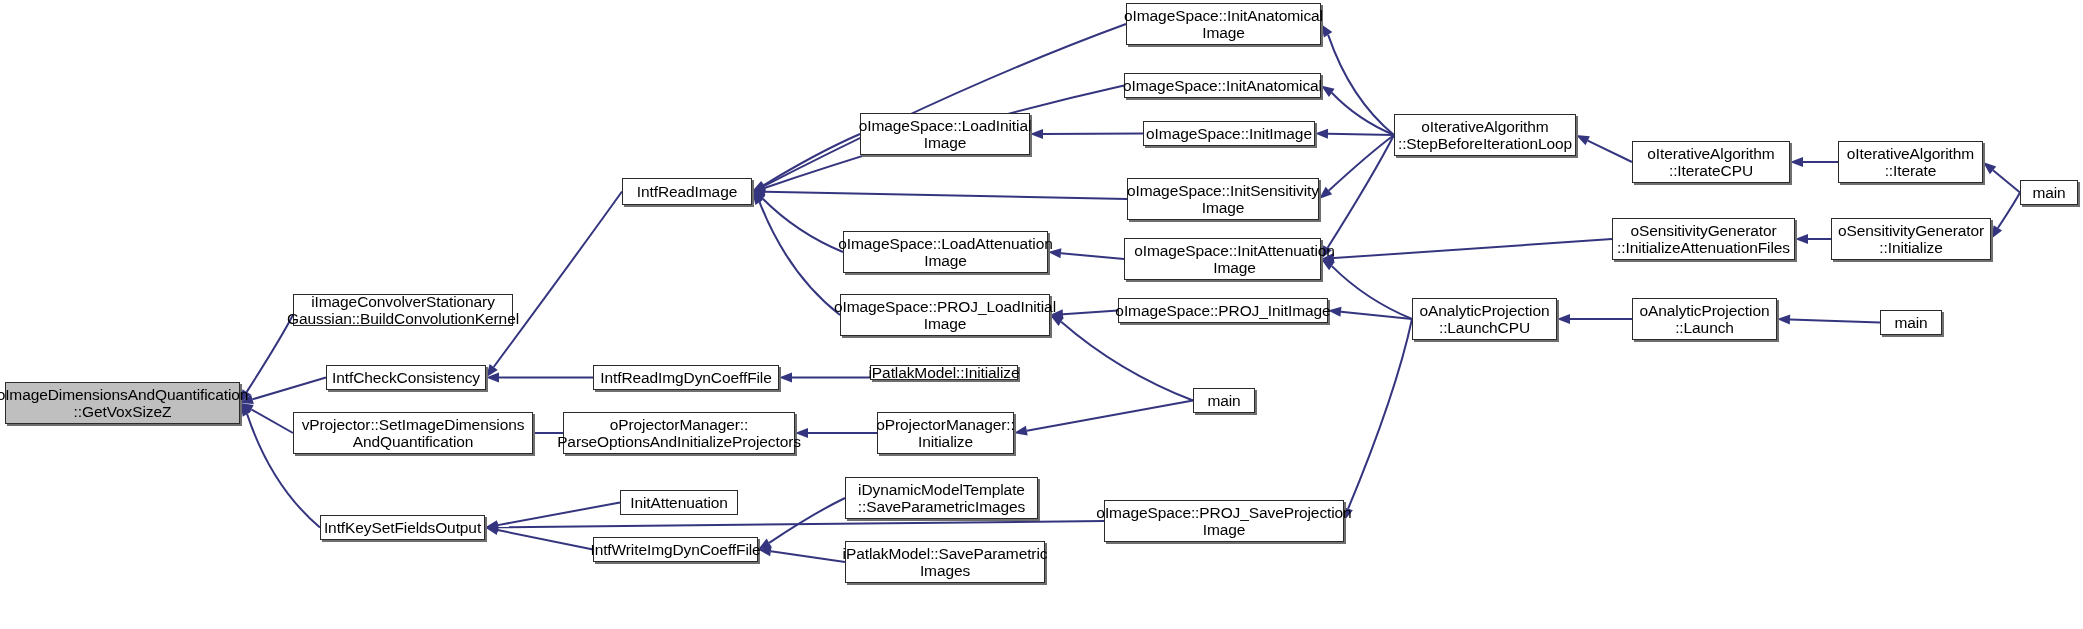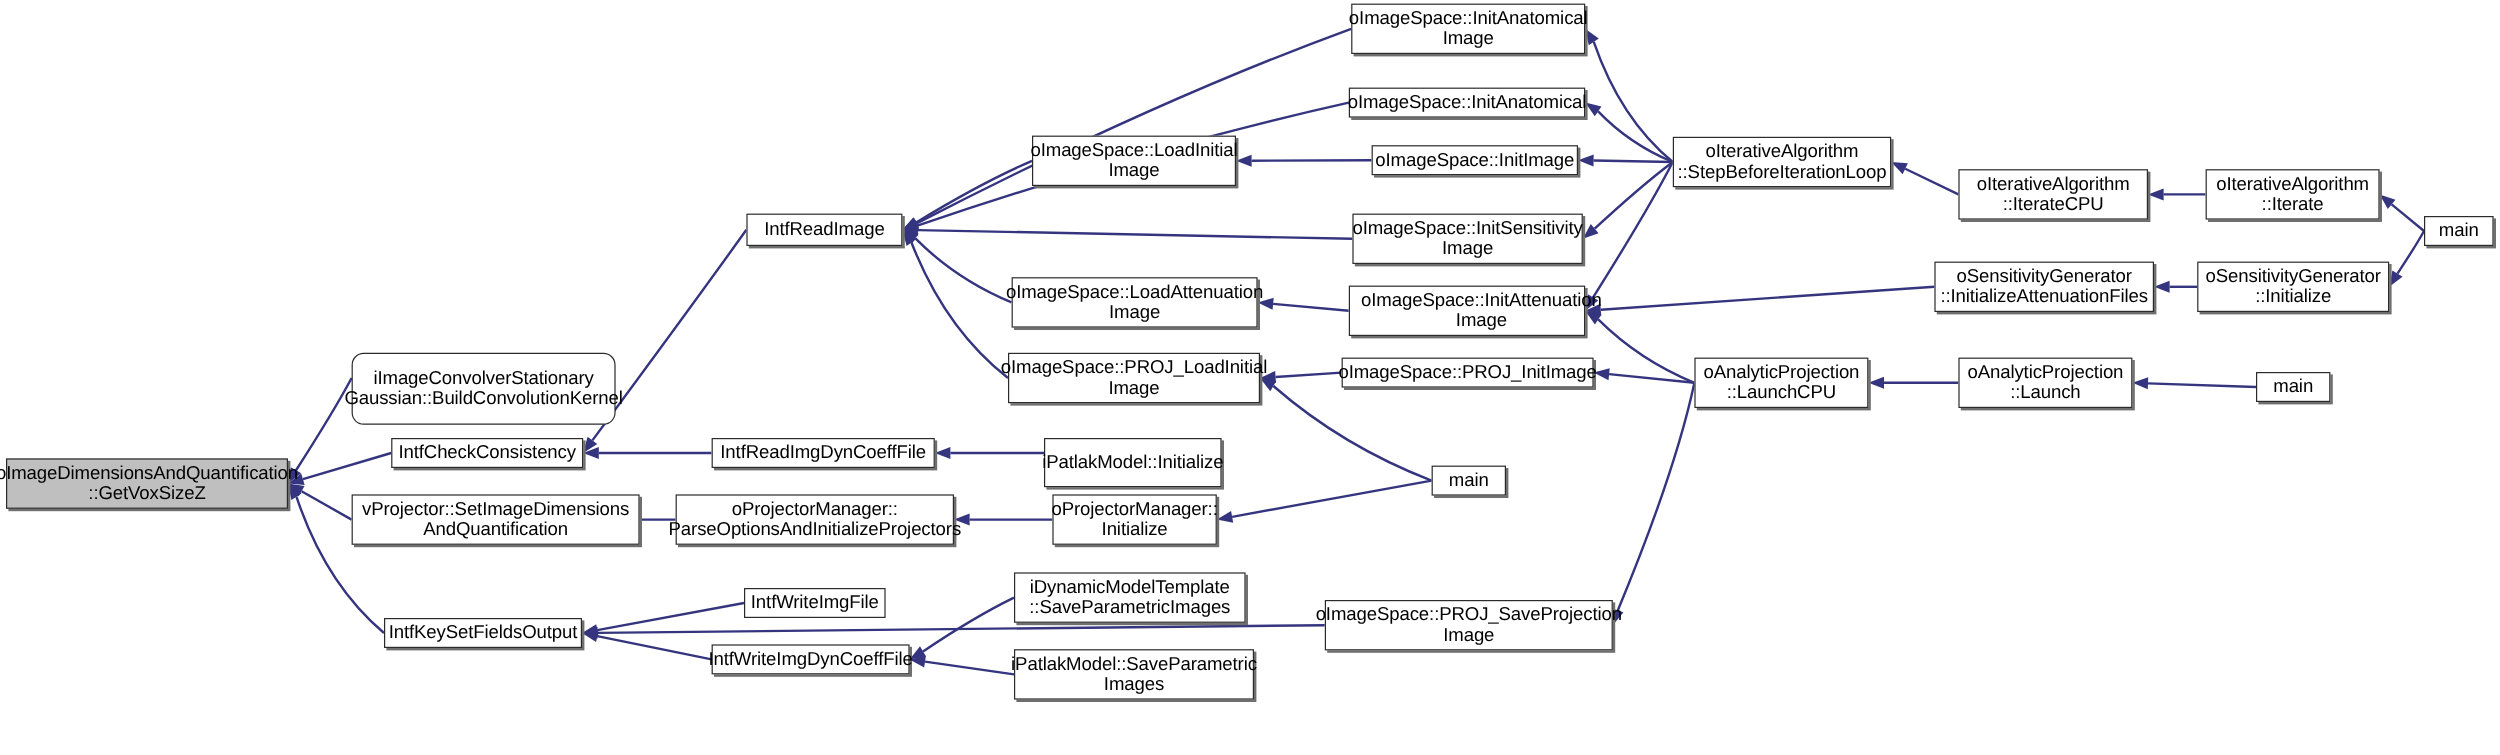--- a/index.html
+++ b/index.html
@@ -179,39 +179,39 @@
         <polygon points="1983,162 1996.2115423619666,166.41079906796517 1989.850815573648,174.12709058166308" fill="#35357f"></polygon>
       </g>
       <g>
         <path d="M 2020 192.5 Q 2013.4966607577437 204.37568188844568 1997.8793215154872 227.96936377689138" fill="none" stroke="#35357f" stroke-width="2"></path>
         <polygon points="1991,239 1993.636769121984,225.32347088631943 2002.1218739089904,230.61525666746334" fill="#35357f"></polygon>
       </g>
     </svg>
   <div id="node-layer">
       <div class="node root shadow" style="left: 5px; top: 382px; width: 235px; height: 42px;">oImageDimensionsAndQuantification
 ::GetVoxSizeZ</div>
-      <div class="node" style="left: 293px; top: 294px; width: 220px; height: 60px; border-radius: 10px;">iImageConvolverStationary
+      <div class="node" style="left: 293px; top: 294px; width: 220px; height: 32px;">iImageConvolverStationary
 Gaussian::BuildConvolutionKernel</div>
       <div class="node shadow" style="left: 326px; top: 365px; width: 160px; height: 25px;">IntfCheckConsistency</div>
       <div class="node shadow" style="left: 293px; top: 412px; width: 240px; height: 42px;">vProjector::SetImageDimensions
 AndQuantification</div>
       <div class="node shadow" style="left: 320px; top: 515px; width: 165px; height: 25px;">IntfKeySetFieldsOutput</div>
       <div class="node shadow" style="left: 622px; top: 178px; width: 130px; height: 27px;">IntfReadImage</div>
       <div class="node shadow" style="left: 593px; top: 365px; width: 186px; height: 25px;">IntfReadImgDynCoeffFile</div>
       <div class="node shadow" style="left: 563px; top: 412px; width: 232px; height: 42px;">oProjectorManager::
 ParseOptionsAndInitializeProjectors</div>
-      <div class="node" style="left: 620px; top: 490px; width: 118px; height: 25px;">IntfWriteImgFile</div>
+      <div class="node" style="left: 620px; top: 490px; width: 118px; height: 25px;">InitAttenuation</div>
       <div class="node shadow" style="left: 593px; top: 537px; width: 165px; height: 25px;">IntfWriteImgDynCoeffFile</div>
       <div class="node shadow" style="left: 860px; top: 113px; width: 170px; height: 42px;">oImageSpace::LoadInitial
 Image</div>
       <div class="node shadow" style="left: 843px; top: 231px; width: 205px; height: 42px;">oImageSpace::LoadAttenuation
 Image</div>
       <div class="node shadow" style="left: 840px; top: 294px; width: 210px; height: 42px;">oImageSpace::PROJ_LoadInitial
 Image</div>
-      <div class="node shadow" style="left: 870px; top: 365px; width: 148px; height: 41px;">iPatlakModel::Initialize</div>
+      <div class="node shadow" style="left: 870px; top: 365px; width: 148px; height: 15px;">iPatlakModel::Initialize</div>
       <div class="node shadow" style="left: 877px; top: 412px; width: 137px; height: 42px;">oProjectorManager::
 Initialize</div>
       <div class="node shadow" style="left: 845px; top: 477px; width: 193px; height: 42px;">iDynamicModelTemplate
 ::SaveParametricImages</div>
       <div class="node shadow" style="left: 845px; top: 541px; width: 200px; height: 42px;">iPatlakModel::SaveParametric
 Images</div>
       <div class="node shadow" style="left: 1126px; top: 3px; width: 195px; height: 42px;">oImageSpace::InitAnatomical
 Image</div>
       <div class="node shadow" style="left: 1124px; top: 73px; width: 197px; height: 25px;">oImageSpace::InitAnatomical</div>
       <div class="node shadow" style="left: 1143px; top: 121px; width: 172px; height: 25px;">oImageSpace::InitImage</div>

